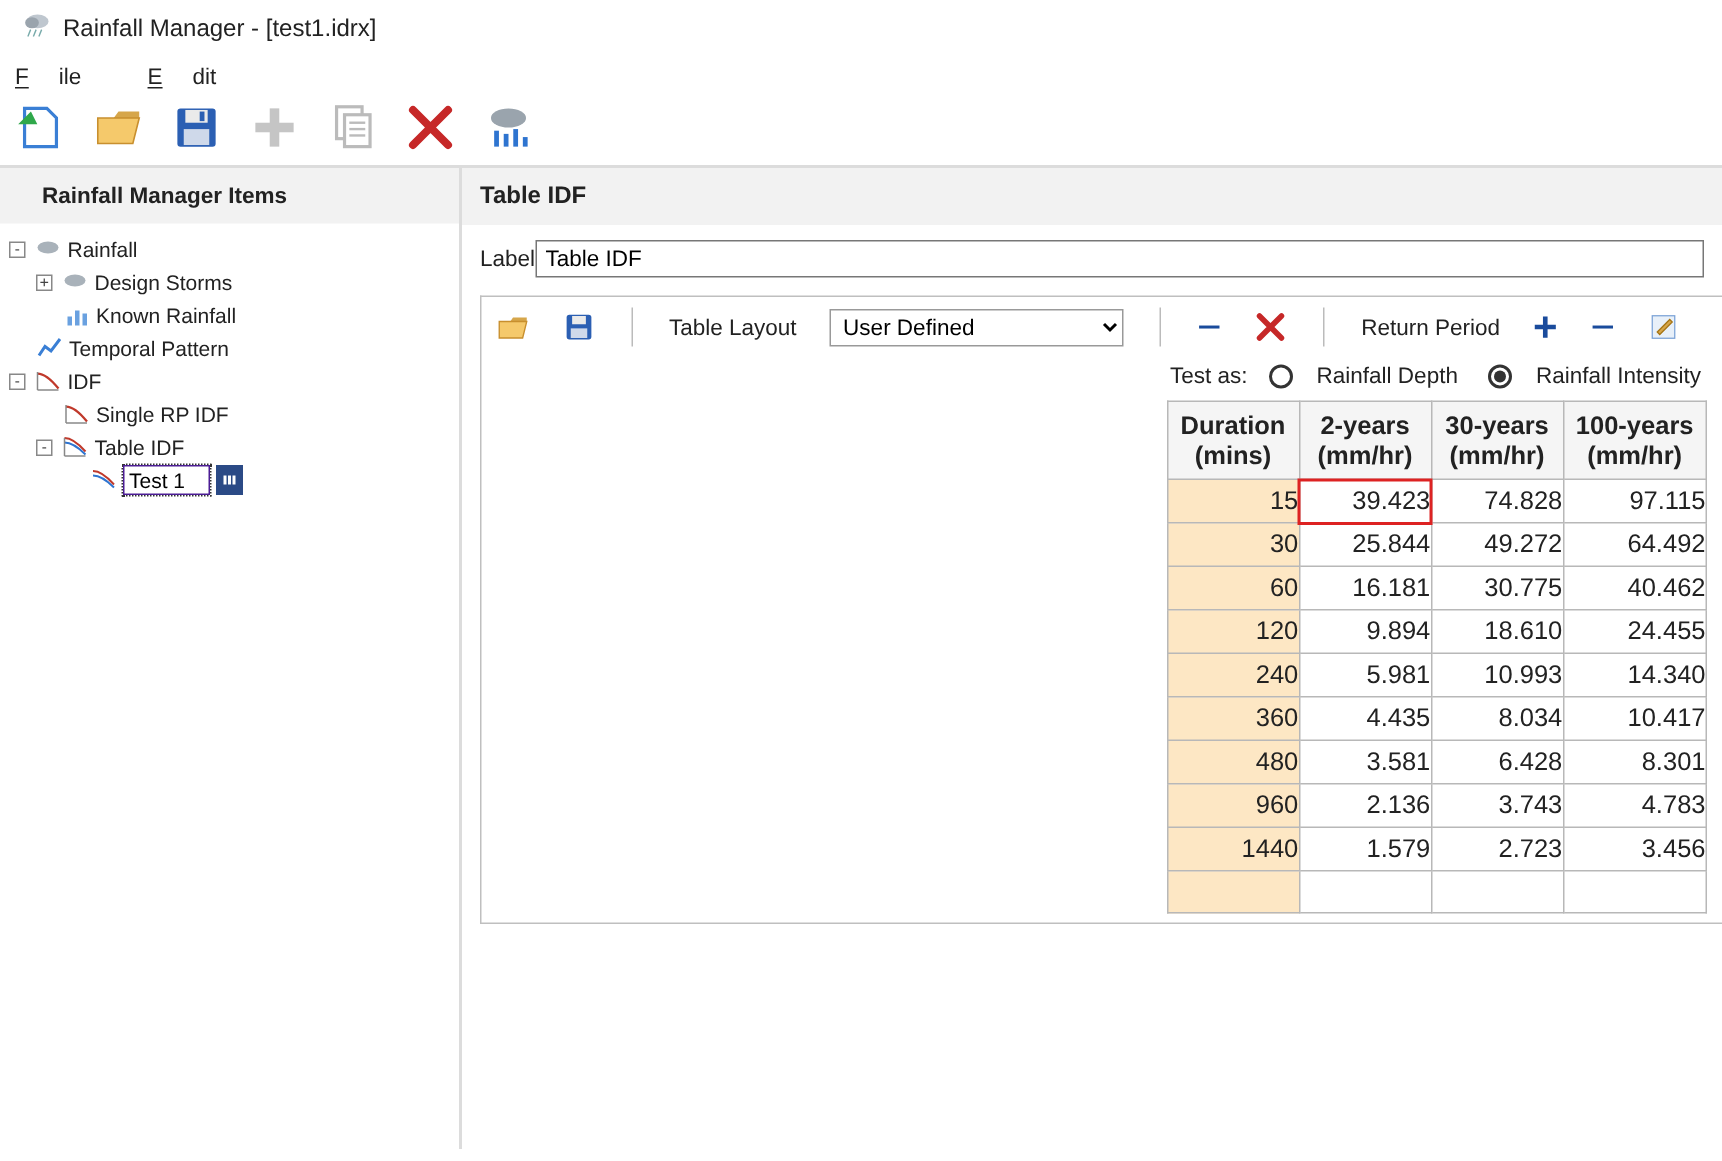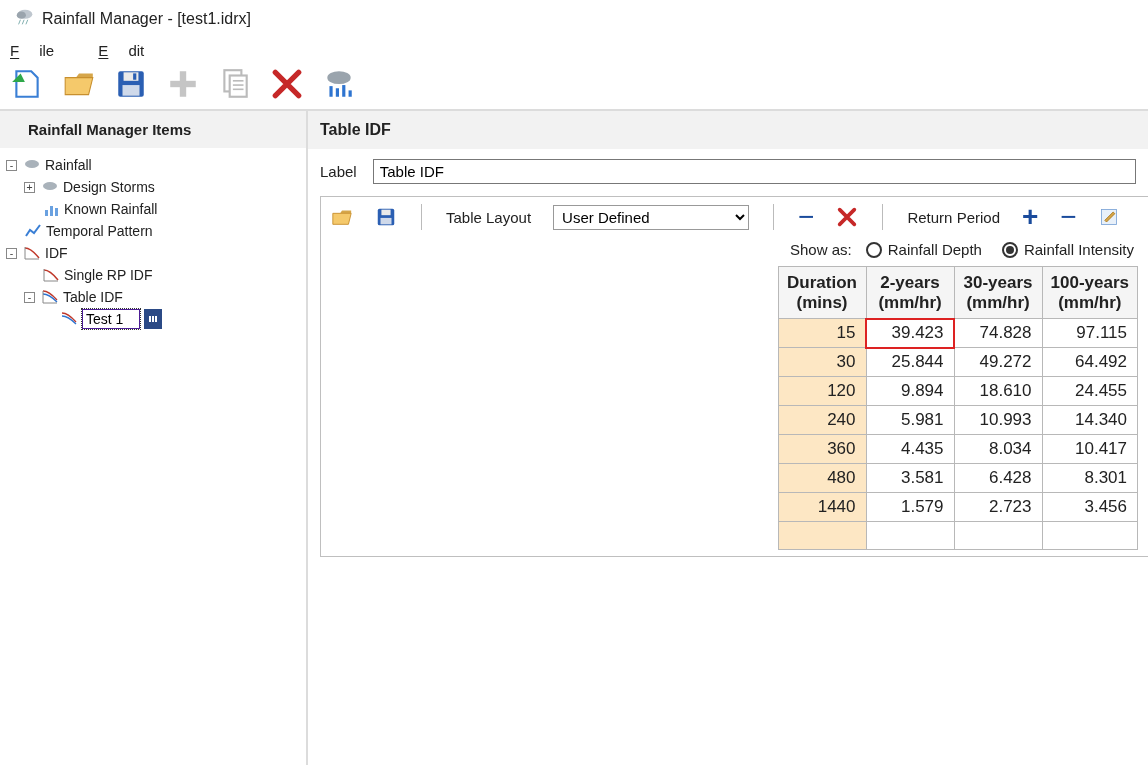--- a/index.html
+++ b/index.html
@@ -105,21 +105,20 @@
   }
   .main-header {
     background: #f2f2f2;
     padding: 10px 12px;
     font-weight: bold;
     font-size: 16px;
   }
   .label-row {
     display: flex;
     align-items: center;
-    gap: 16px;
     padding: 10px 12px 6px 12px;
     font-size: 15px;
   }
   .label-row input[type=text] {
     flex: 1;
     font-size: 15px;
     padding: 3px 6px;
     border: 1px solid #777;
   }
   .panel {
@@ -154,38 +153,38 @@
   .showas {
     display: flex;
     align-items: center;
     justify-content: flex-end;
     gap: 20px;
     padding: 10px 4px 8px 0;
     font-size: 15px;
   }
   .showas .label { margin-right: -6px; }
   .radio {
-    display: inline-flex; align-items:center; gap:6px; cursor:pointer;
+    display: inline-flex; align-items:center; gap:16px; cursor:pointer;
   }
   .radio .circ {
     width:16px; height:16px; border:2px solid #333; border-radius:50%;
     display:inline-flex; align-items:center; justify-content:center;
   }
   .radio .circ.sel::after {
     content:""; width:8px; height:8px; background:#333; border-radius:50%;
   }
 
   table.idf {
     border-collapse: collapse;
     margin-left: auto;
     font-size: 17px;
   }
   table.idf th, table.idf td {
     border: 1px solid #b8b8b8;
-    padding: 4px 10px;
+    padding: 4px 0;
     text-align: right;
     min-width: 88px;
     background: #fff;
   }
   table.idf th {
     background: #f5f5f5;
     font-weight: bold;
     text-align: center;
     line-height: 1.15;
     padding: 6px 8px;
@@ -416,21 +415,21 @@
         <span class="minus">−</span>
         <span class="sicon edit-sq">
           <svg viewBox="0 0 24 24">
               <rect x="3" y="3" width="18" height="18" fill="#e8f0f9" stroke="#7aa2d6"></rect>
               <path d="M7 16 L17 6 L19 8 L9 18 z" fill="#d6a64a" stroke="#a57414"></path>
             </svg>
         </span>
       </div>
 
       <div class="showas">
-        <span class="label">Show as:</span>
+        <span class="label">Test as:</span>
         <span class="radio">
           <span class="circ"></span>
           <span>Rainfall Depth</span>
         </span>
         <span class="radio">
           <span class="circ sel"></span>
           <span>Rainfall Intensity</span>
         </span>
       </div>
 
@@ -450,20 +449,26 @@
               <td>74.828</td>
               <td>97.115</td>
             </tr>
             <tr>
               <td class="dur">30</td>
               <td>25.844</td>
               <td>49.272</td>
               <td>64.492</td>
             </tr>
             <tr>
+              <td class="dur">60</td>
+              <td>16.181</td>
+              <td>30.775</td>
+              <td>40.462</td>
+            </tr>
+            <tr>
               <td class="dur">120</td>
               <td>9.894</td>
               <td>18.610</td>
               <td>24.455</td>
             </tr>
             <tr>
               <td class="dur">240</td>
               <td>5.981</td>
               <td>10.993</td>
               <td>14.340</td>
@@ -472,20 +477,26 @@
               <td class="dur">360</td>
               <td>4.435</td>
               <td>8.034</td>
               <td>10.417</td>
             </tr>
             <tr>
               <td class="dur">480</td>
               <td>3.581</td>
               <td>6.428</td>
               <td>8.301</td>
+            </tr>
+            <tr>
+              <td class="dur">960</td>
+              <td>2.136</td>
+              <td>3.743</td>
+              <td>4.783</td>
             </tr>
             <tr>
               <td class="dur">1440</td>
               <td>1.579</td>
               <td>2.723</td>
               <td>3.456</td>
             </tr>
             <tr class="empty">
               <td class="dur"></td>
               <td></td>

